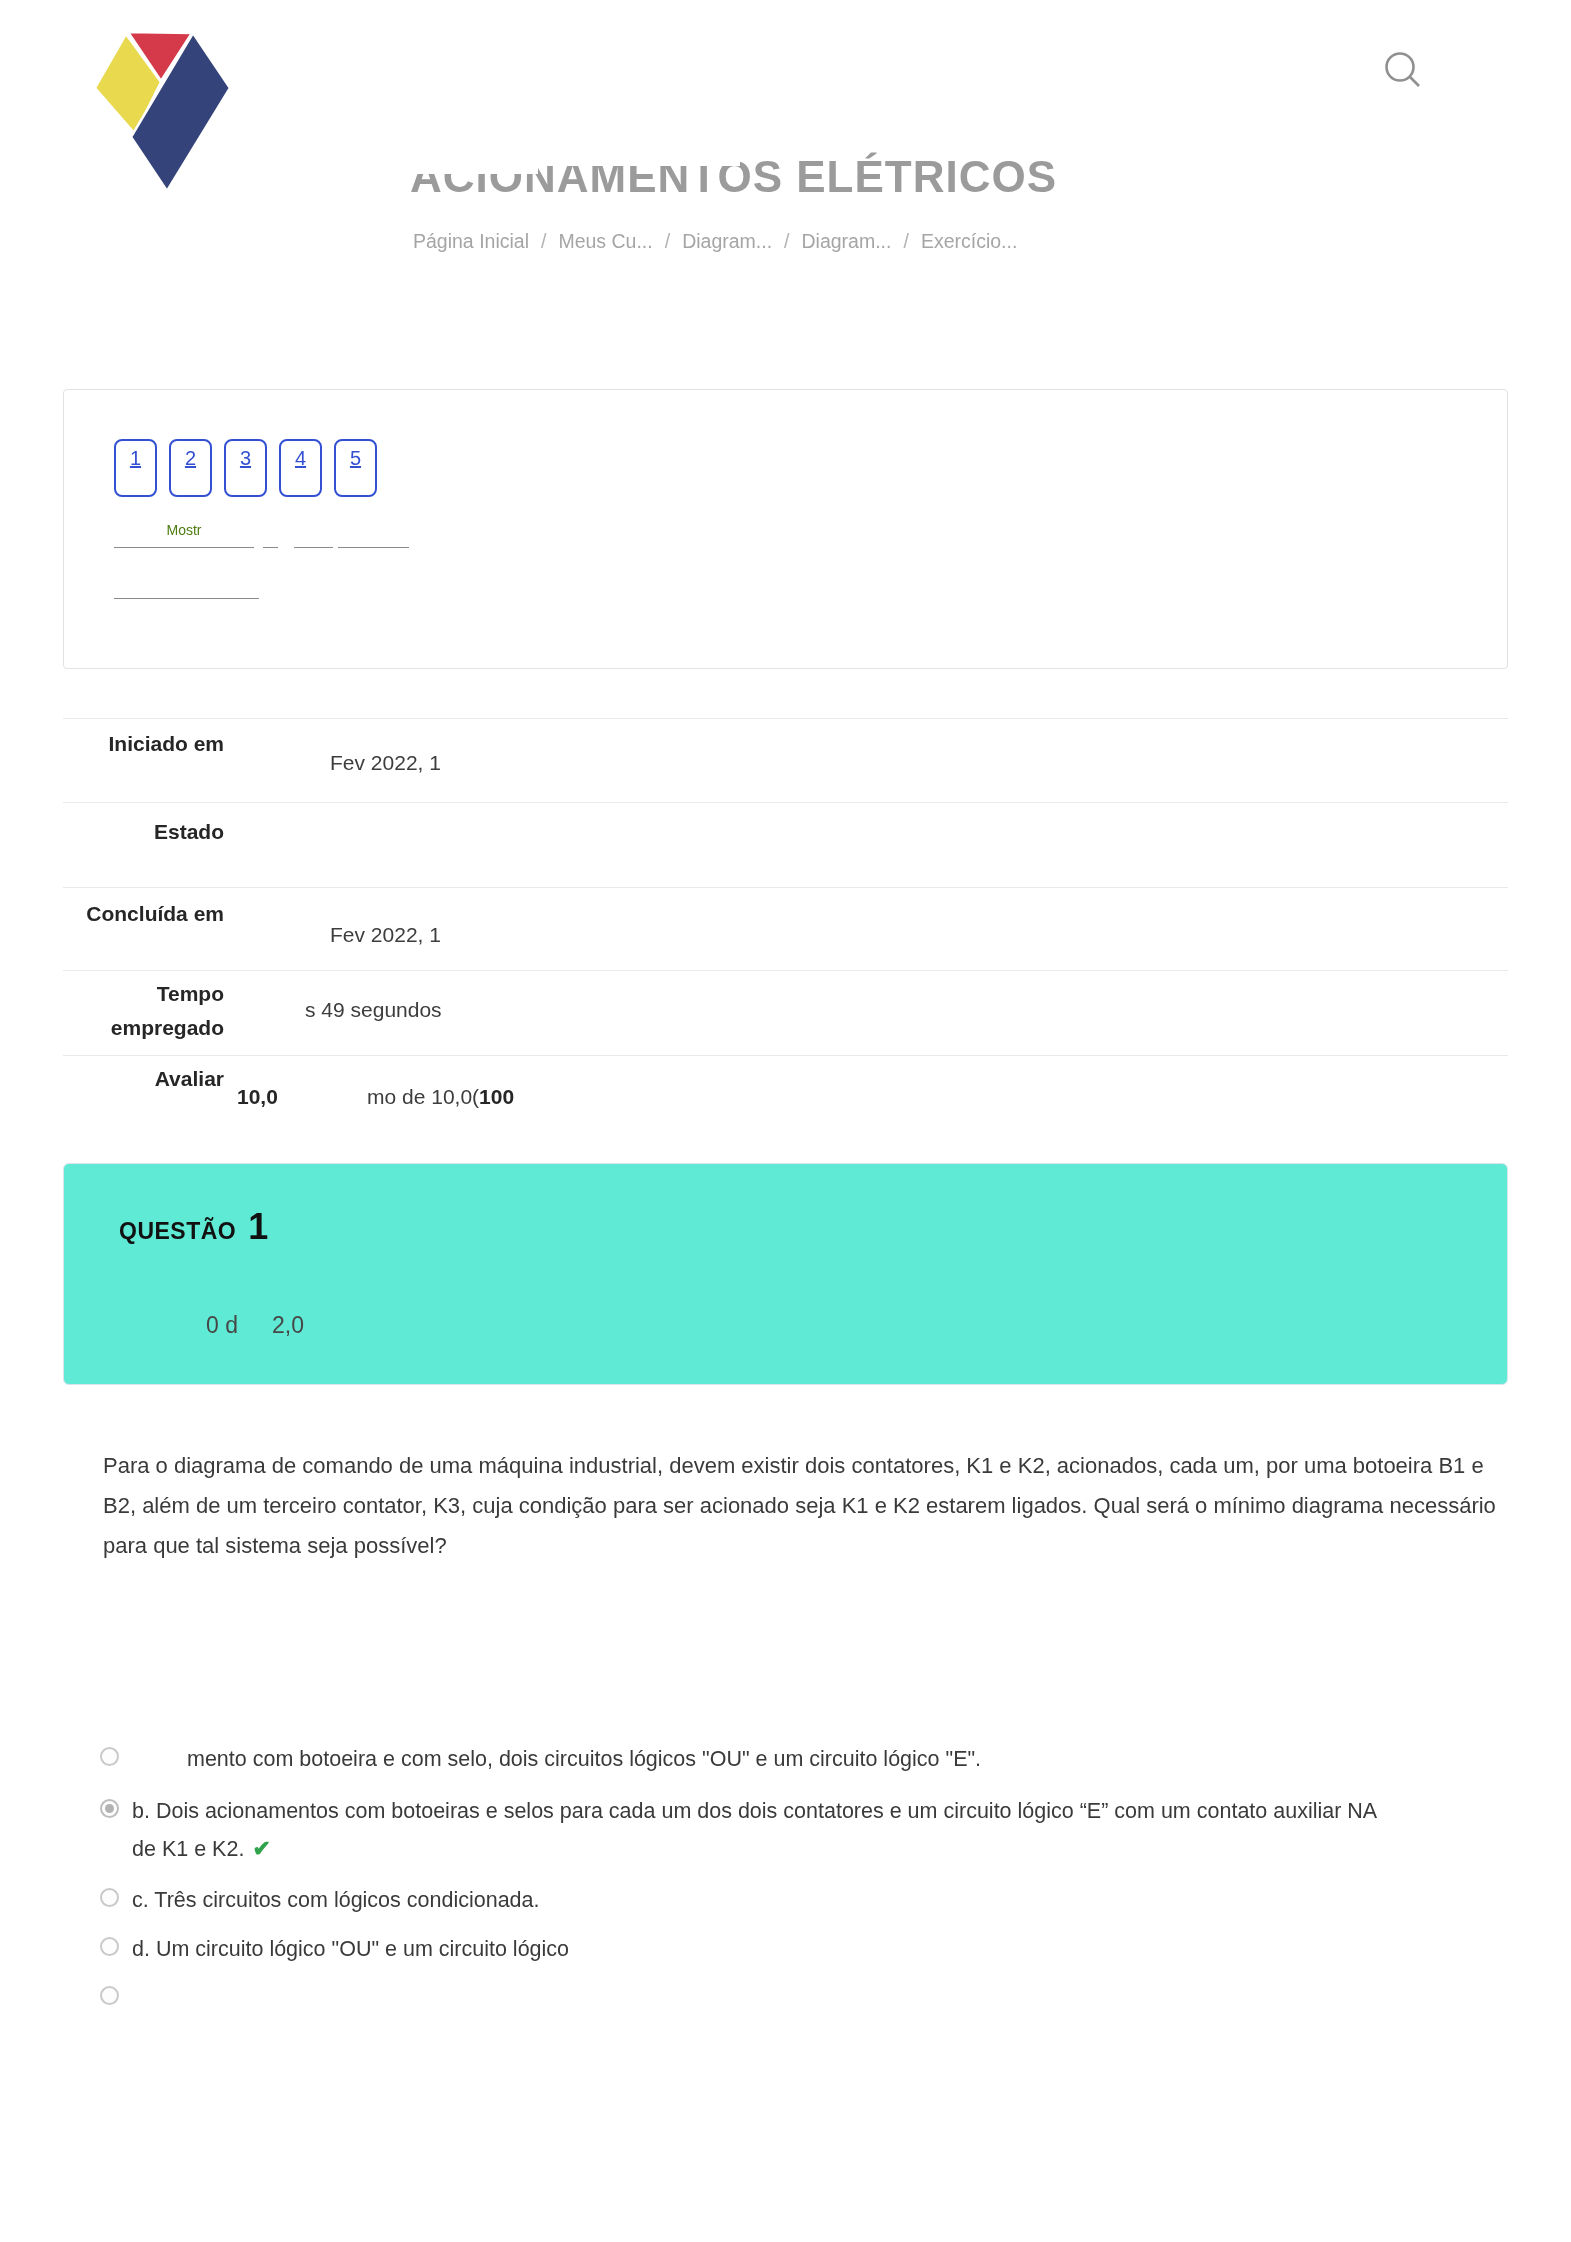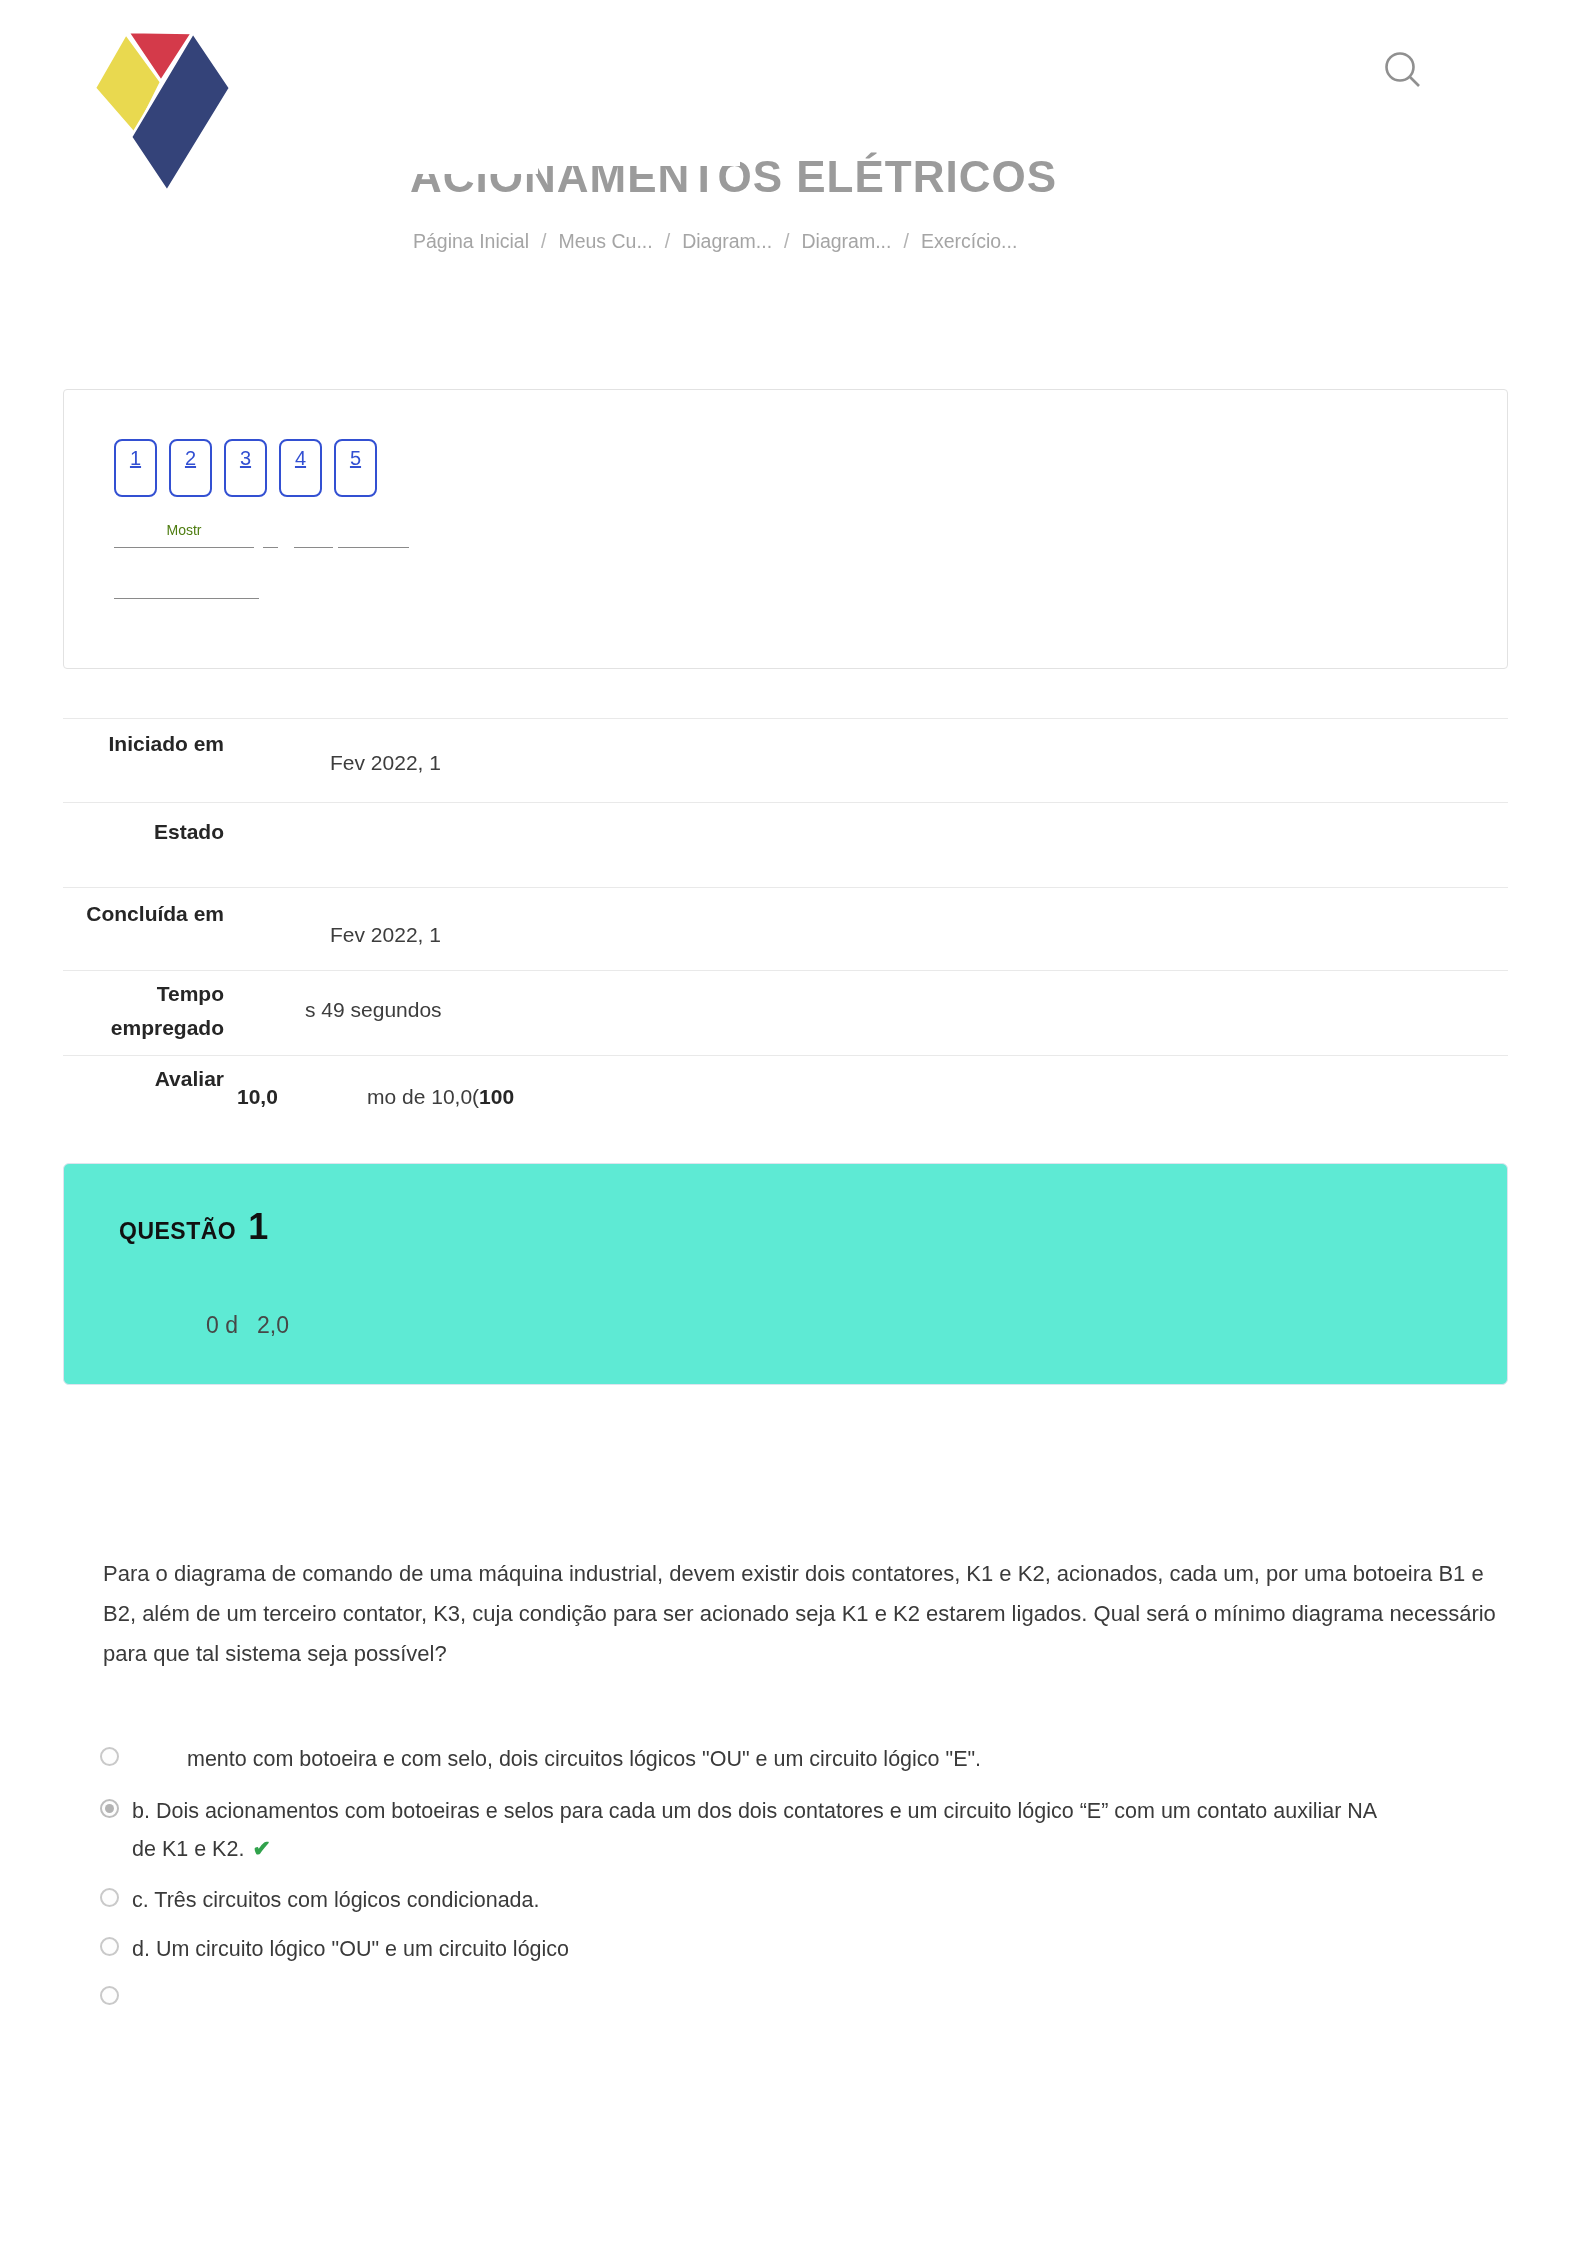--- a/index.html
+++ b/index.html
@@ -49,24 +49,24 @@
   .grade-val { position:absolute; left:174px; top:29px; font-size:21px; font-weight:600; color:#262626; }
   .grade-detail { position:absolute; left:304px; top:29px; font-size:21px; color:#3d3d3d; white-space:nowrap; }
   .grade-detail .bold-part { font-weight:700; color:#262626; }
 
   
   .q-card { position:absolute; left:63px; top:1163px; width:1445px; height:222px; border:1px solid #dde4ee; border-radius:6px; background:#5eead4; }
   .q-head { position:absolute; left:55px; top:42px; display:flex; align-items:baseline; gap:12px; }
   .q-label { font-size:23px; font-weight:700; letter-spacing:0.5px; color:#111; }
   .q-number { font-size:36px; font-weight:700; color:#111; }
   .q-points { position:absolute; left:142px; top:148px; font-size:23px; color:#474747; }
-  .q-points .pts-right { margin-left:19px; }
+  .q-points .pts-right { margin-left:34px; }
 
   
-  .q-text { position:absolute; left:103px; top:1554px; width:1400px; font-size:22px; line-height:40px; color:#3a3a3a; }
+  .q-text { position:absolute; left:103px; top:1446px; width:1400px; font-size:22px; line-height:40px; color:#3a3a3a; }
 
   .options { position:absolute; left:100px; top:1741px; width:1340px; }
   .option { display:flex; gap:13px; font-size:21.5px; line-height:37px; color:#3a3a3a; }
   .opt-a { margin-bottom:15px; }
   .opt-b { margin-bottom:14px; }
   .opt-c { margin-bottom:12px; }
   .opt-d { margin-bottom:12px; }
   .radio { flex:none; width:19px; height:19px; margin-top:6px; border:2px solid #c9c9c9; border-radius:50%; background:#fdfdfd; position:relative; cursor:pointer; }
   .radio .dot { display:none; position:absolute; left:50%; top:50%; width:9px; height:9px; margin:-4.5px 0 0 -4.5px; border-radius:50%; background:#b3b3b3; }
   .radio.selected { border-color:#bdbdbd; }

